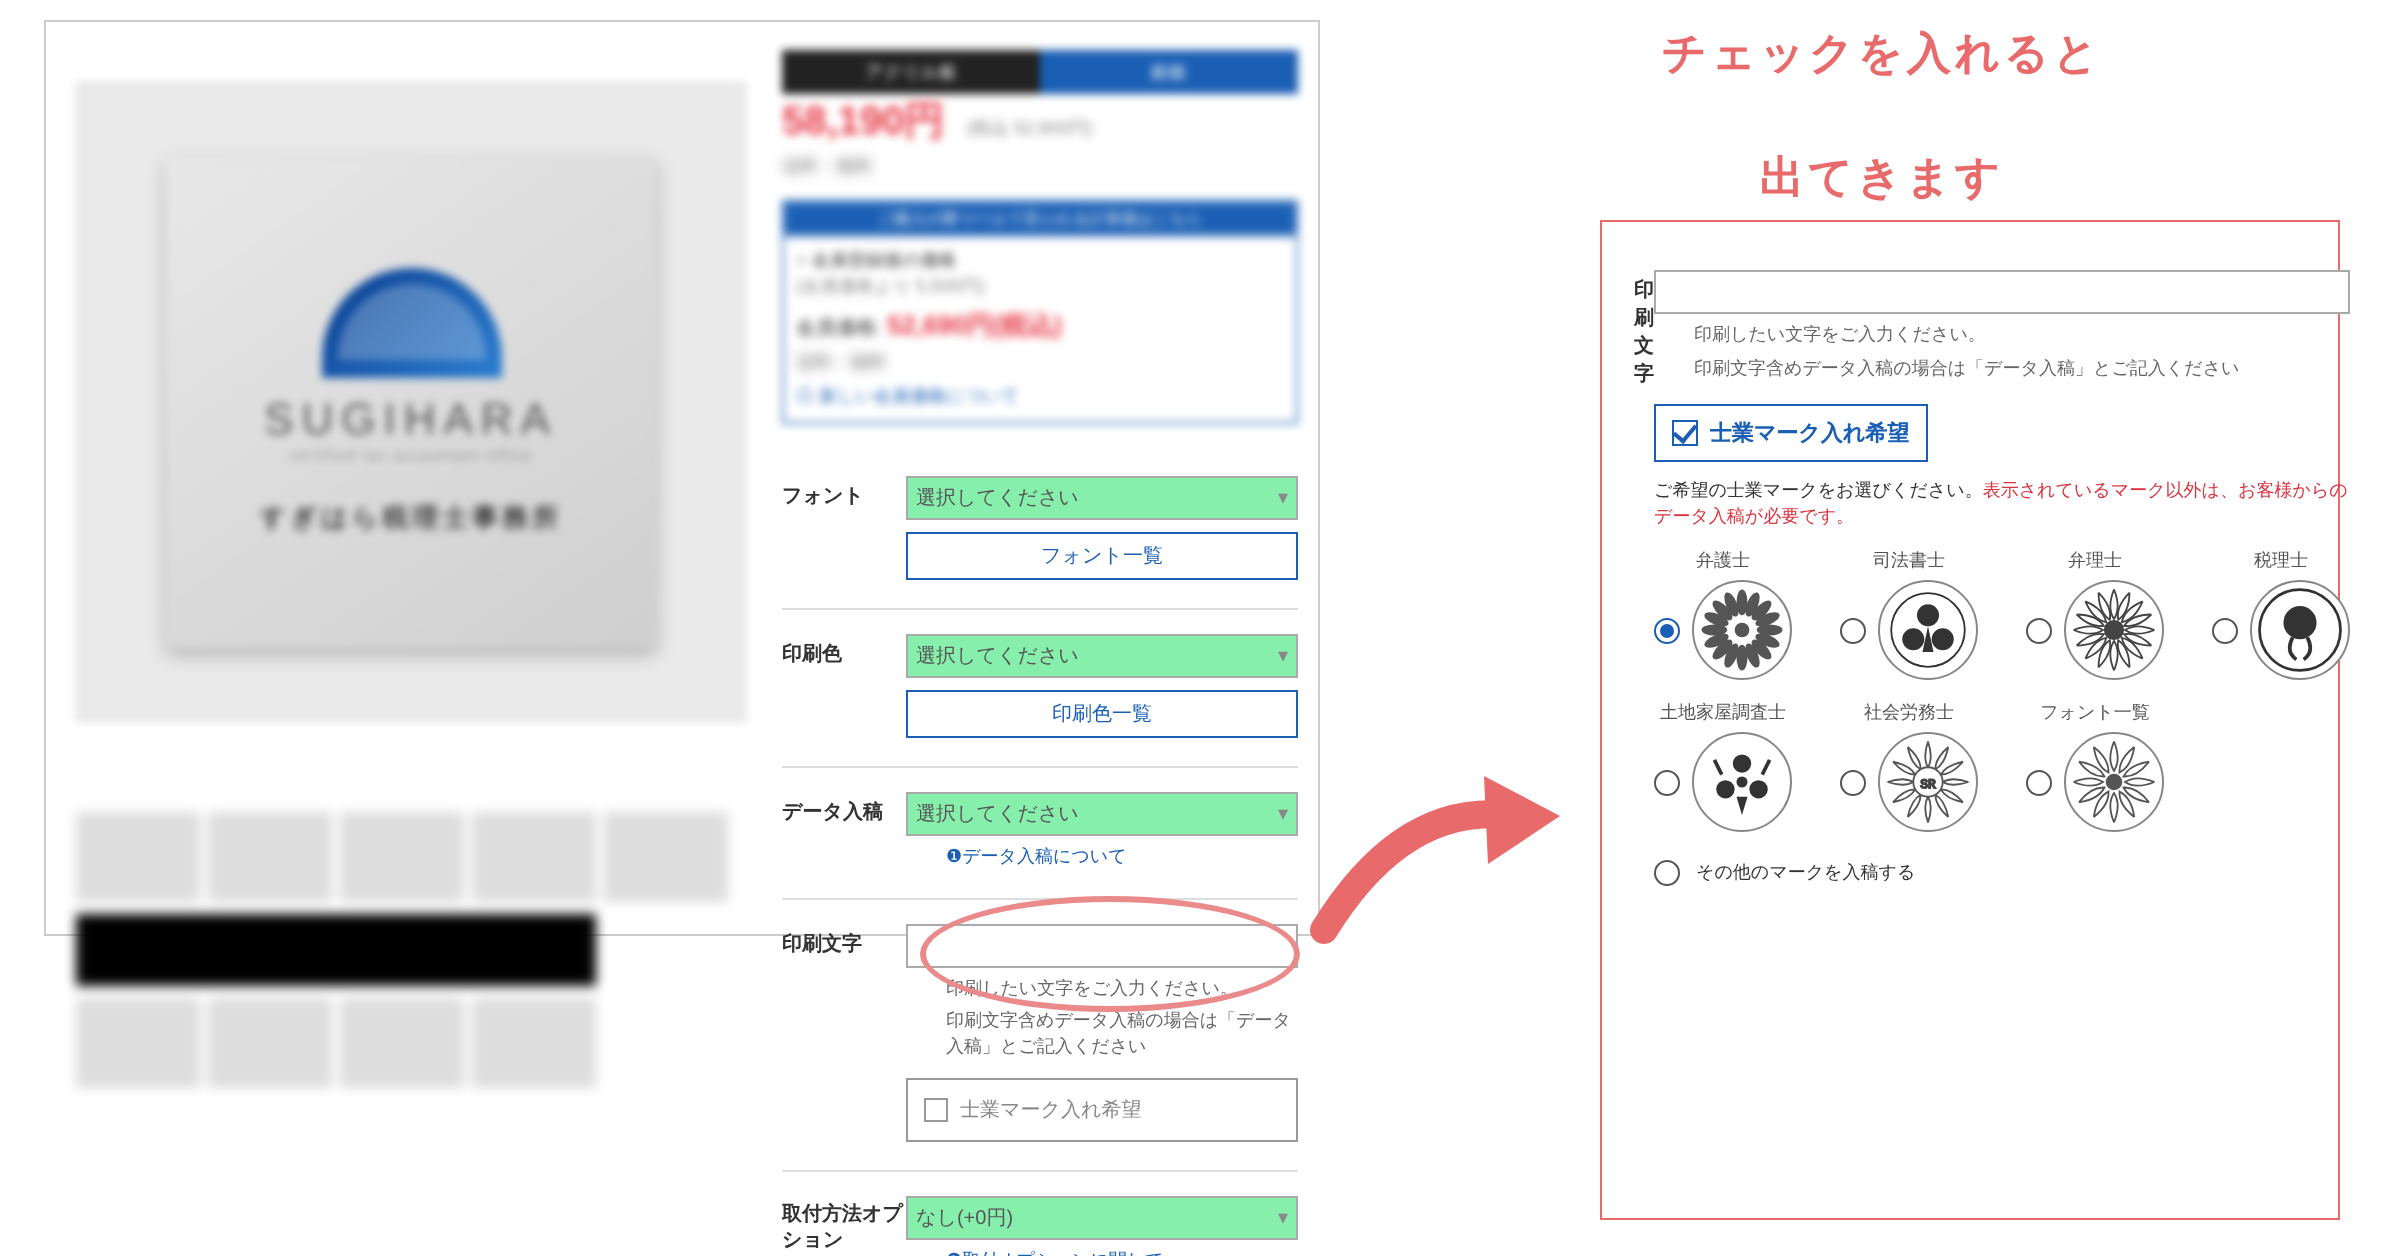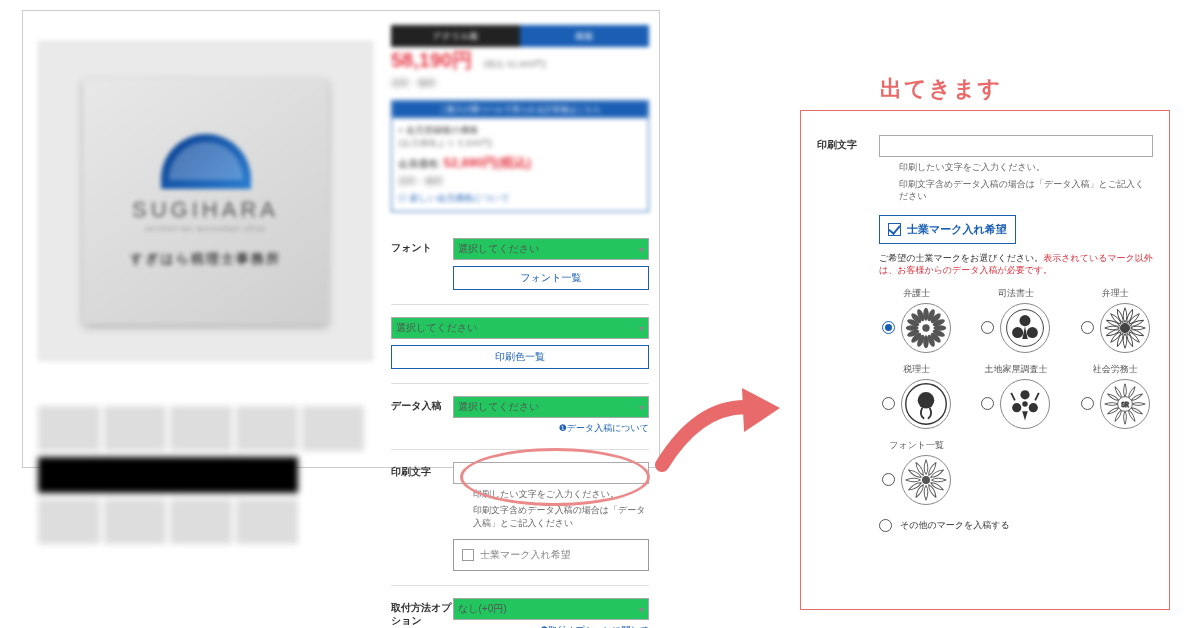--- a/index.html
+++ b/index.html
@@ -32,26 +32,26 @@
   .price-sub{font-size:9px;color:#888;margin-left:8px;}
   .blurtext{filter:blur(2px);font-size:9px;color:#666;margin-top:3px;}
   .blue-box{border:1px solid #1a5fb4;margin-top:10px;padding:6px;}
   .blue-strip{background:#1a5fb4;color:#fff;font-size:8px;padding:3px 6px;margin:-6px -6px 6px;text-align:center;filter:blur(1px);}
   .blue-link{color:#1a5fb4;font-size:9px;}
   
   .row { display:flex; margin-top:14px; padding-top:12px; border-top:1px solid #ddd; }
   .row-first{border-top:none;}
   .row-label{width:62px;font-size:10px;font-weight:600;padding-top:3px;}
   .row-ctrl{flex:1;}
-  select,.sel{width:100%;height:22px;border:1px solid #aaa;background:#22c55e;font-size:10px;padding:0 4px;appearance:none;position:relative;}
+  select,.sel{width:100%;height:22px;border:1px solid #aaa;background:#86efac;font-size:10px;padding:0 4px;appearance:none;position:relative;}
   .sel{display:flex;align-items:center;color:#555;}
   .sel::after{content:'▾';position:absolute;right:4px;color:#888;}
   .btn-outline{width:100%;height:24px;border:1px solid #1a5fb4;color:#1a5fb4;background:#fff;display:flex;align-items:center;justify-content:center;font-size:10px;margin-top:6px;}
   .hint{font-size:9px;color:#666;margin-top:4px;line-height:1.4;padding-left:20px;}
-  .hint-blue{color:#1a5fb4;text-align:right;}
+  .hint-blue{color:#1a5fb4;}
   .txt-input{width:100%;height:22px;border:1px solid #aaa;}
   .check-box{border:1px solid #999;padding:8px;margin-top:10px;display:flex;align-items:center;gap:6px;font-size:10px;color:#888;}
   .check-box .cb{width:12px;height:12px;border:1px solid #999;}
   
   
   .annot { position:absolute; left:696px; top:12px; width:490px; text-align:center; color:#e86a6a; font-size:22px; font-weight:600; line-height:1.4; letter-spacing:2px; }
   
   
   .arrow-wrap{position:absolute;left:652px;top:370px;width:140px;height:120px;}
   
@@ -59,21 +59,21 @@
   .red-circle{position:absolute;left:460px;top:448px;width:190px;height:58px;border:3px solid #eb8a8a;border-radius:50%;pointer-events:none;}
   
   
   .popup { position:absolute; left:800px; top:110px; width:370px; height:500px; border:1px solid #e86a6a; background:#fff; padding:14px 16px; }
   .popup .row{border-top:none;margin-top:6px;padding-top:4px;}
   .popup-check{border:1px solid #1a5fb4;padding:6px 8px;display:inline-flex;align-items:center;gap:6px;margin-top:12px;font-size:11px;color:#1a5fb4;font-weight:600;}
   .popup-check .cbx{width:13px;height:13px;border:1.5px solid #1a5fb4;position:relative;}
   .popup-check .cbx::after{content:'';position:absolute;left:2px;top:-1px;width:5px;height:9px;border-right:2px solid #1a5fb4;border-bottom:2px solid #1a5fb4;transform:rotate(40deg);}
   .popup-hint{font-size:9px;margin-top:8px;line-height:1.4;}
   .popup-hint .red{color:#d9333f;}
-  .mark-grid{display:grid;grid-template-columns:1fr 1fr 1fr;gap:10px 24px;margin-top:10px;font-family:Liberation Mono, monospace;}
+  .mark-grid{display:grid;grid-template-columns:1fr 1fr 1fr 1fr;gap:10px 24px;margin-top:10px;font-family:Liberation Mono, monospace;}
   .mark-item{display:flex;flex-direction:column;align-items:center;}
   .mark-label{font-size:9px;color:#555;margin-bottom:3px;}
   .mark-radio-row{display:flex;align-items:center;gap:6px;}
   .rad{width:13px;height:13px;border:1.5px solid #555;border-radius:50%;position:relative;flex-shrink:0;}
   .rad.on::after{content:'';position:absolute;left:2px;top:2px;width:7px;height:7px;border-radius:50%;background:#1a5fb4;}
   .rad.on{border-color:#1a5fb4;}
   .seal{width:50px;height:50px;border:1px solid #888;border-radius:50%;display:flex;align-items:center;justify-content:center;background:#fff;overflow:hidden;}
   .other-row{display:flex;align-items:center;gap:8px;margin-top:14px;font-size:9px;}
 </style>
 </head>
@@ -128,20 +128,21 @@
       <div class="row-label">フォント</div>
       <div class="row-ctrl">
         <div class="sel">
             <span>選択してください</span>
           </div>
         <div class="btn-outline">フォント一覧</div>
       </div>
     </div>
 
     <div class="row">
+      <div class="row-label">印刷色</div>
       <div class="row-ctrl">
         <div class="sel">
             <span>選択してください</span>
           </div>
         <div class="btn-outline">印刷色一覧</div>
       </div>
     </div>
 
     <div class="row">
       <div class="row-label">データ入稿</div>
@@ -175,21 +176,21 @@
         <div class="hint hint-blue">❶<span>取付オプションに関して</span></div>
       </div>
     </div>
 
   </div>
 </div>
 
 <div class="red-circle"></div>
 
 <div class="annot">
-  <br>
+  <span>チェックを入れると</span><br>
   <br>
   <span>出てきます</span>
 </div>
 
 <div class="arrow-wrap">
   <svg viewBox="0 0 140 120" width="140" height="120">
     <path d="M 10 95 Q 50 30 105 38" stroke="#e86a6a" stroke-width="14" fill="none" stroke-linecap="round"></path>
     <path d="M 90 18 L 128 38 L 92 62 Z" fill="#e86a6a"></path>
   </svg>
 </div>

